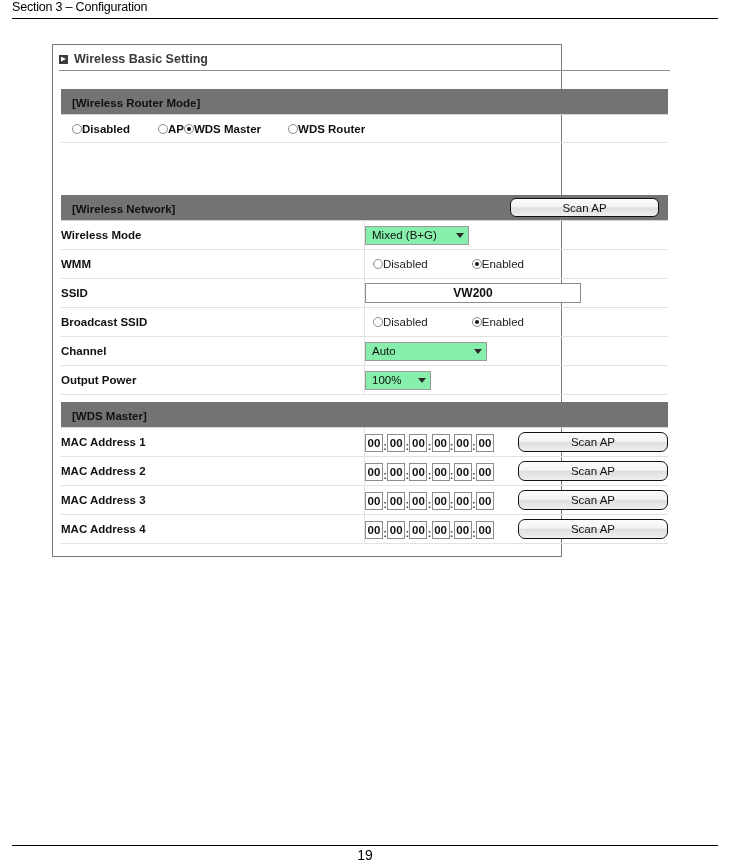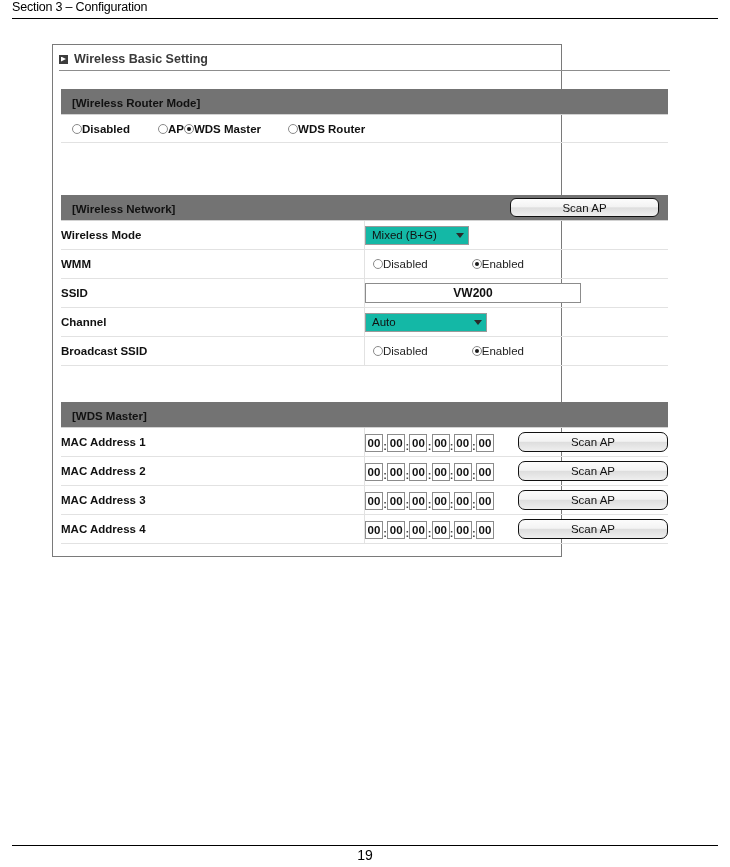--- a/index.html
+++ b/index.html
@@ -191,21 +191,21 @@
   .mode-items .radio-item:nth-child(2) { }
   .mode-items .radio-item:nth-child(3) { margin-right: 27px; }
 
   
   .sel {
     display: inline-flex;
     align-items: center;
     justify-content: space-between;
     height: 19px;
     border: 1px solid #9a9a9a;
-    background: #14b8a6;
+    background: #86efac;
     box-sizing: border-box;
     padding: 0 4px 0 6px;
     font-size: 11.5px;
     color: #111;
     white-space: nowrap;
   }
   .sel-caret {
     display: inline-block;
     width: 0; height: 0;
     border-left: 4px solid transparent;
@@ -389,45 +389,54 @@
     </tr>
 
     <tr class="row-h">
       <td class="lbl-cell">SSID</td>
       <td class="val-cell">
         <span class="text-input">VW200</span>
       </td>
     </tr>
 
     <tr class="row-h">
+      <td class="lbl-cell">Broadcast SSID</td>
+      <td class="val-cell">
+        <div class="radio-row">
+          <span class="radio-item" style="margin-left:8px; margin-right:44px;">
+            <span class="radio-dot"></span>
+            <span class="radio-label-plain">Disabled</span>
+          </span>
+          <span class="radio-item">
+            <span class="radio-dot on"></span>
+            <span class="radio-label-plain">Enabled</span>
+          </span>
+        </div>
+      </td>
+    </tr>
+
+    <tr class="row-h">
       <td class="lbl-cell">Channel</td>
       <td class="val-cell">
         <span class="sel sel-channel">
           <span>Auto</span>
           <span class="sel-caret"></span>
         </span>
       </td>
     </tr>
 
     <tr class="row-h">
-      <td class="lbl-cell">Broadcast SSID</td>
-      <td class="val-cell">
-        <div class="radio-row">
-          <span class="radio-item" style="margin-left:8px; margin-right:44px;">
-            <span class="radio-dot"></span>
-            <span class="radio-label-plain">Disabled</span>
-          </span>
-          <span class="radio-item">
-            <span class="radio-dot on"></span>
-            <span class="radio-label-plain">Enabled</span>
-          </span>
-        </div>
-      </td>
-    </tr>
-
+      <td class="lbl-cell">Output Power</td>
+      <td class="val-cell">
+        <span class="sel sel-power">
+          <span>100%</span>
+          <span class="sel-caret"></span>
+        </span>
+      </td>
+    </tr>
   </tbody>
     </table>
 
   <table class="tbl" style="top:357px;">
     <tbody>
         <tr class="sec-head">
       <td colspan="2">
         <span class="sec-head-label">[WDS Master]</span>
       </td>
     </tr>

